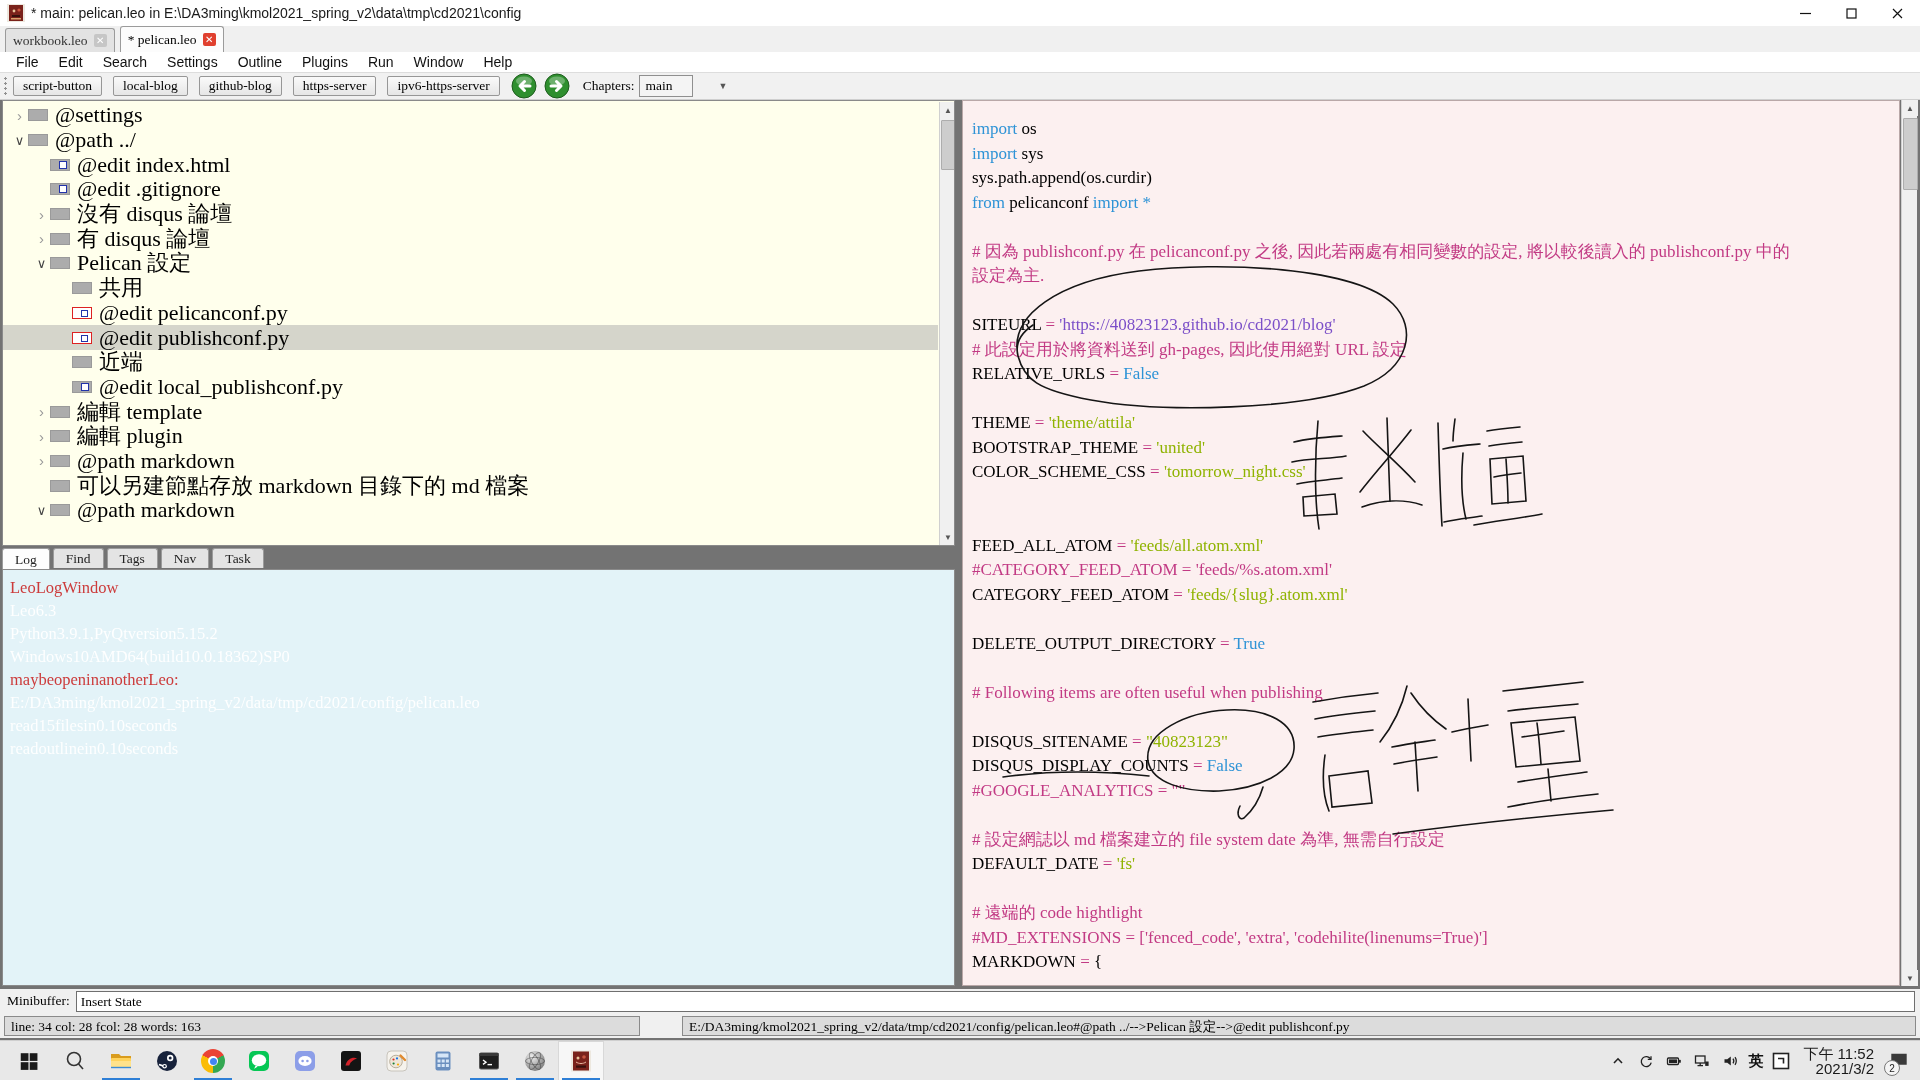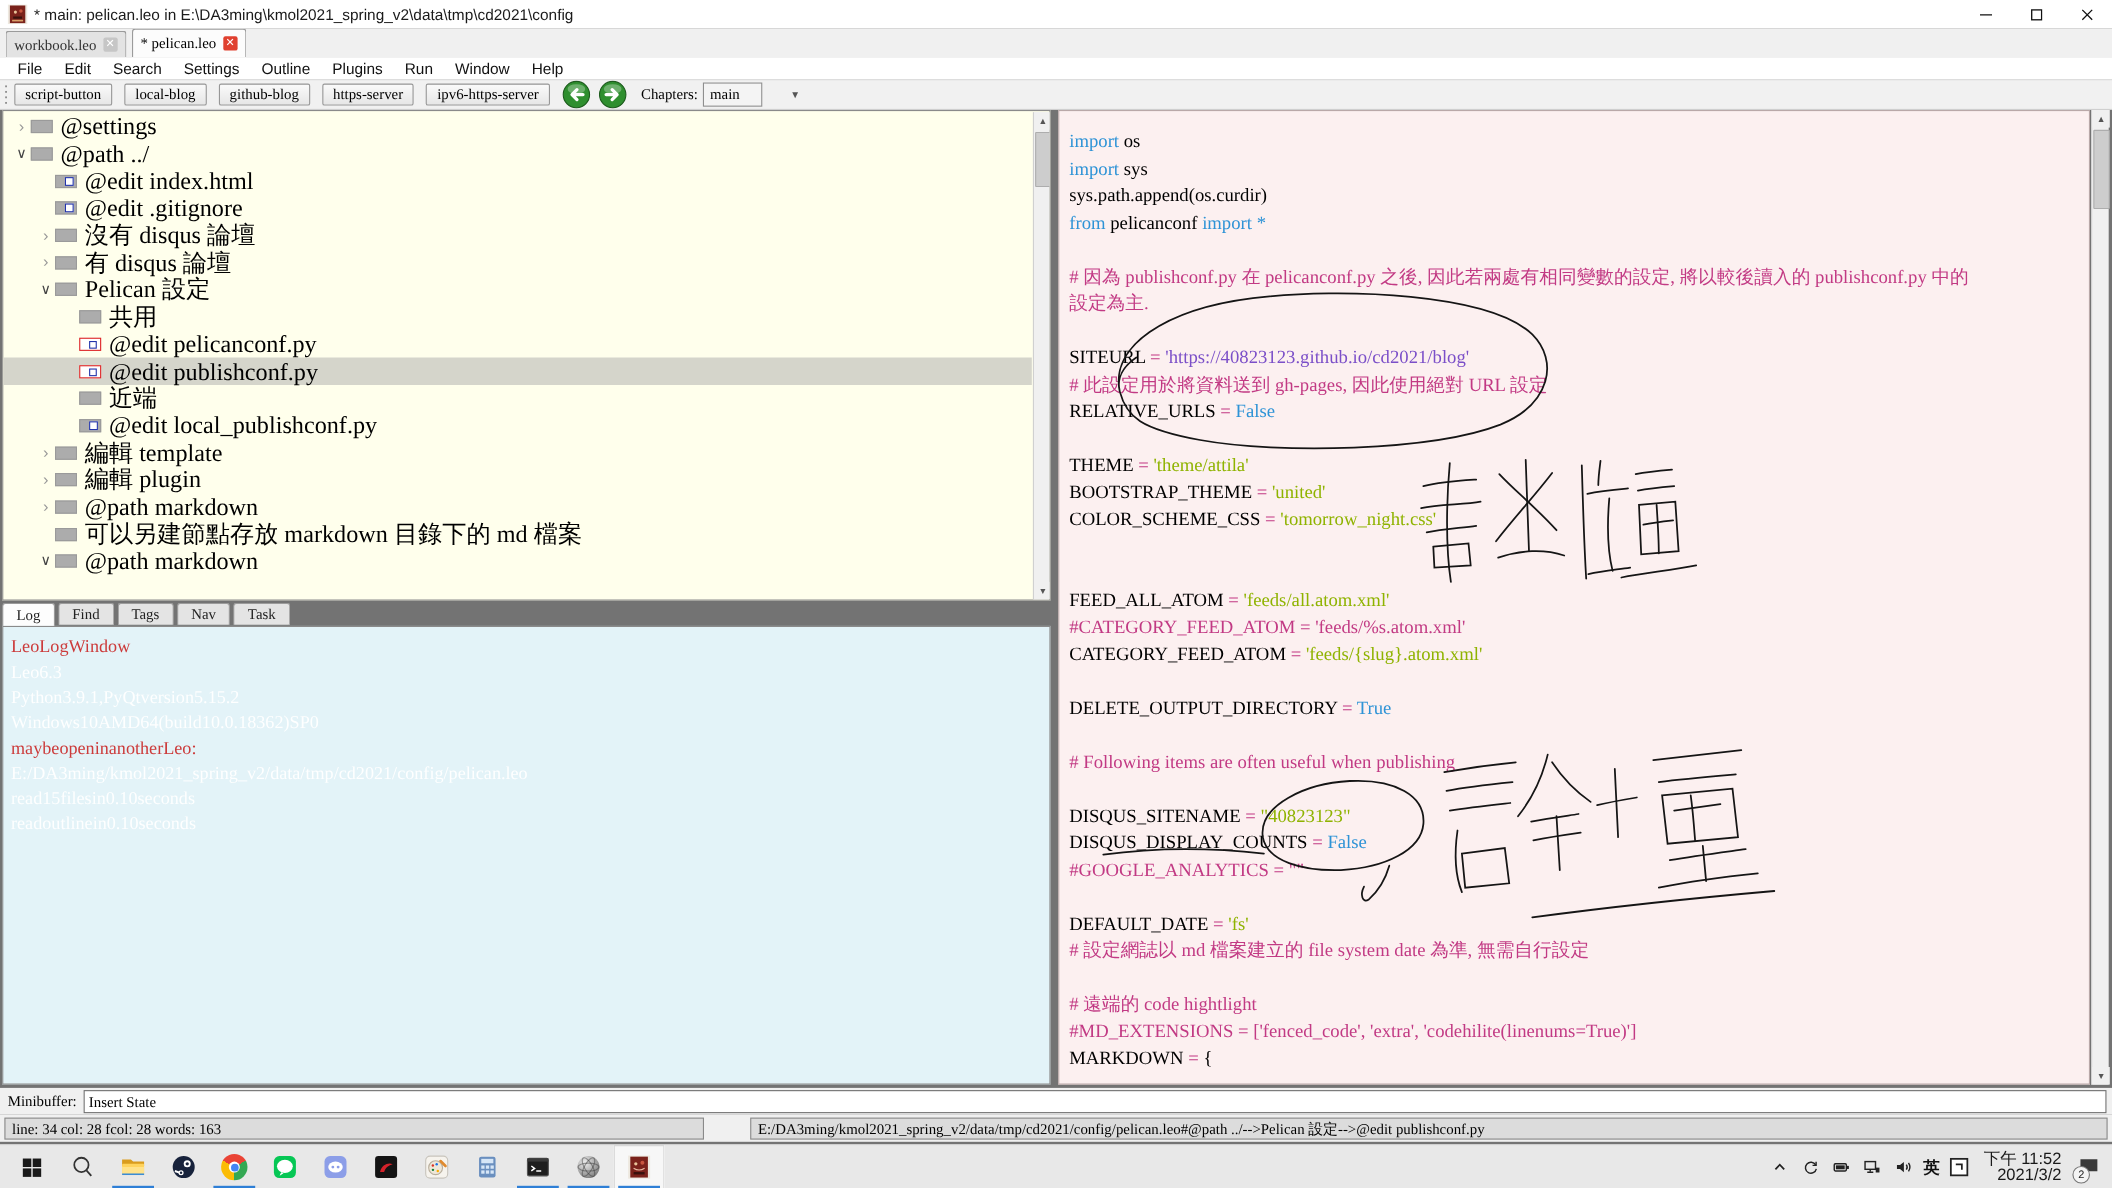--- a/index.html
+++ b/index.html
@@ -339,22 +339,22 @@
         <div class="code-line"><span class="c-txt">CATEGORY_FEED_ATOM</span><span class="c-op"> = </span><span class="c-str">'feeds/{slug}.atom.xml'</span></div>
         <div class="code-line"></div>
         <div class="code-line"><span class="c-txt">DELETE_OUTPUT_DIRECTORY</span><span class="c-op"> = </span><span class="c-kw">True</span></div>
         <div class="code-line"></div>
         <div class="code-line"><span class="c-comment"># Following items are often useful when publishing</span></div>
         <div class="code-line"></div>
         <div class="code-line"><span class="c-txt">DISQUS_SITENAME</span><span class="c-op"> = </span><span class="c-str">"40823123"</span></div>
         <div class="code-line"><span class="c-txt">DISQUS_DISPLAY_COUNTS</span><span class="c-op"> = </span><span class="c-kw">False</span></div>
         <div class="code-line"><span class="c-comment">#GOOGLE_ANALYTICS = ""</span></div>
         <div class="code-line"></div>
+        <div class="code-line"><span class="c-comment"># 設定網誌以 md 檔案建立的 file system date 為準, 無需自行設定</span></div>
         <div class="code-line"><span class="c-txt">DEFAULT_DATE</span><span class="c-op"> = </span><span class="c-str">'fs'</span></div>
-        <div class="code-line"><span class="c-comment"># 設定網誌以 md 檔案建立的 file system date 為準, 無需自行設定</span></div>
         <div class="code-line"></div>
         <div class="code-line"><span class="c-comment"># 遠端的 code hightlight</span></div>
         <div class="code-line"><span class="c-comment">#MD_EXTENSIONS = ['fenced_code', 'extra', 'codehilite(linenums=True)']</span></div>
         <div class="code-line"><span class="c-txt">MARKDOWN</span><span class="c-op"> = </span><span class="c-txt">{</span></div>
       </div>
     <svg class="annotations" width="938" height="886" viewBox="0 0 938 886">
       <g fill="none" stroke="#151515" stroke-width="1.6" stroke-linecap="round">
 
         <path d="M55 255 C46 214, 96 180, 176 170 C258 160, 392 166, 430 203 C454 227, 447 266, 401 285 C339 309, 199 312, 128 299 C74 289, 61 278, 55 255 C52 243, 58 232, 70 224"></path>
 

